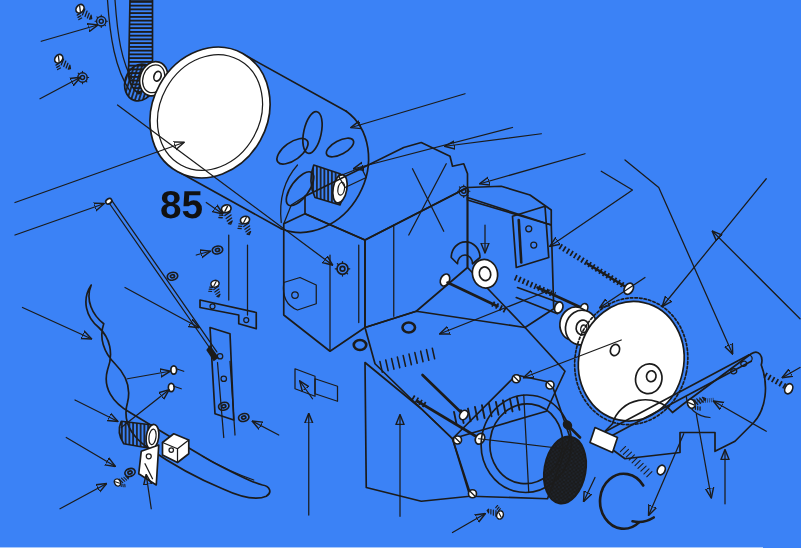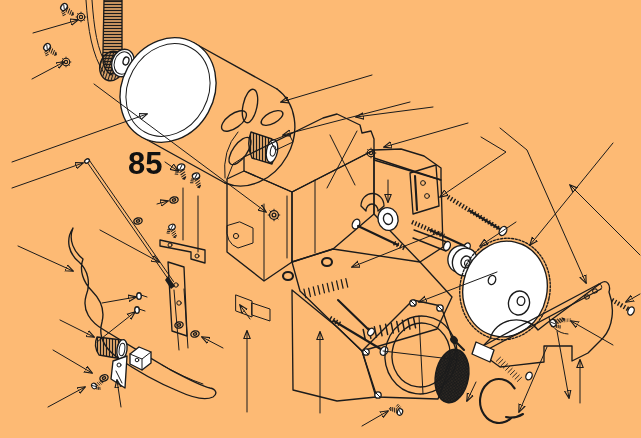--- a/index.html
+++ b/index.html
@@ -1,16 +1,16 @@
 <!DOCTYPE html>
 <html><head>
 <meta charset="utf-8">
 <style>
   html,body{margin:0;padding:0;background:#fff;}
-  .stage{position:relative;width:641px;height:438px;background:#fdba74;overflow:hidden;
+  .stage{position:relative;width:641px;height:438px;background:#3b82f6;overflow:hidden;
          font-family:"Liberation Sans", sans-serif;text-decoration:underline;}
   svg{display:block}
   svg path, svg line, svg polyline, svg ellipse, svg circle, svg rect{
     stroke:#1b1b1b; fill:none; stroke-width:1.35; stroke-linejoin:round; stroke-linecap:round;}
   .thin{stroke-width:1}
   .thk{stroke-width:2.1}
   .fw{fill:#ffffff}
   .fk{fill:#1b1b1b;stroke:none}
   .teeth{fill:url(#pT)}
   .ribs{fill:url(#pR)}

